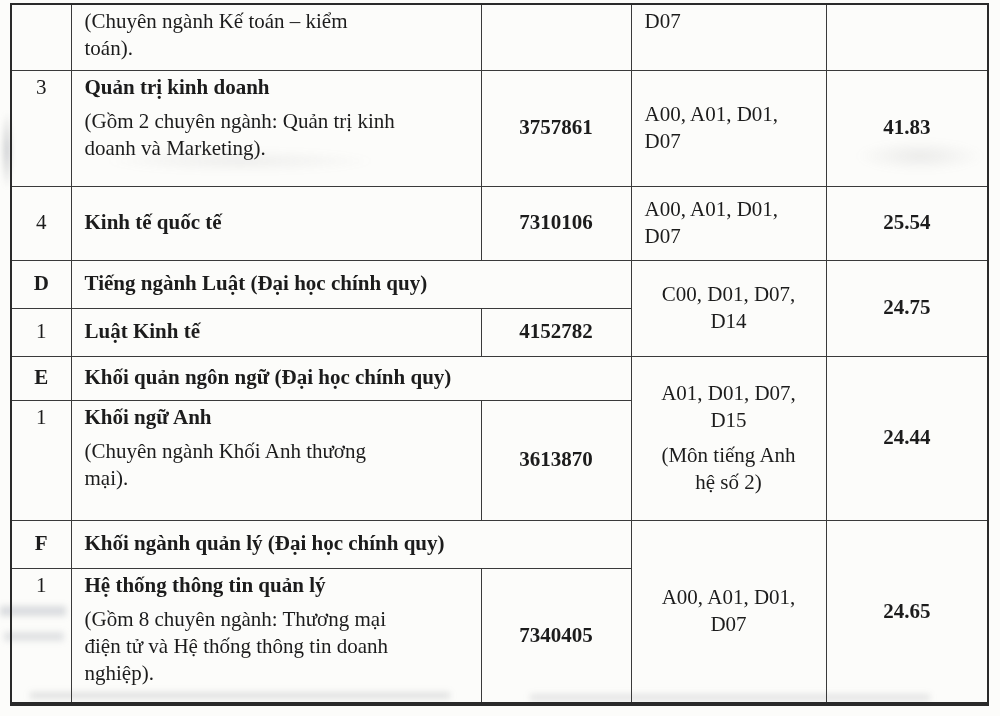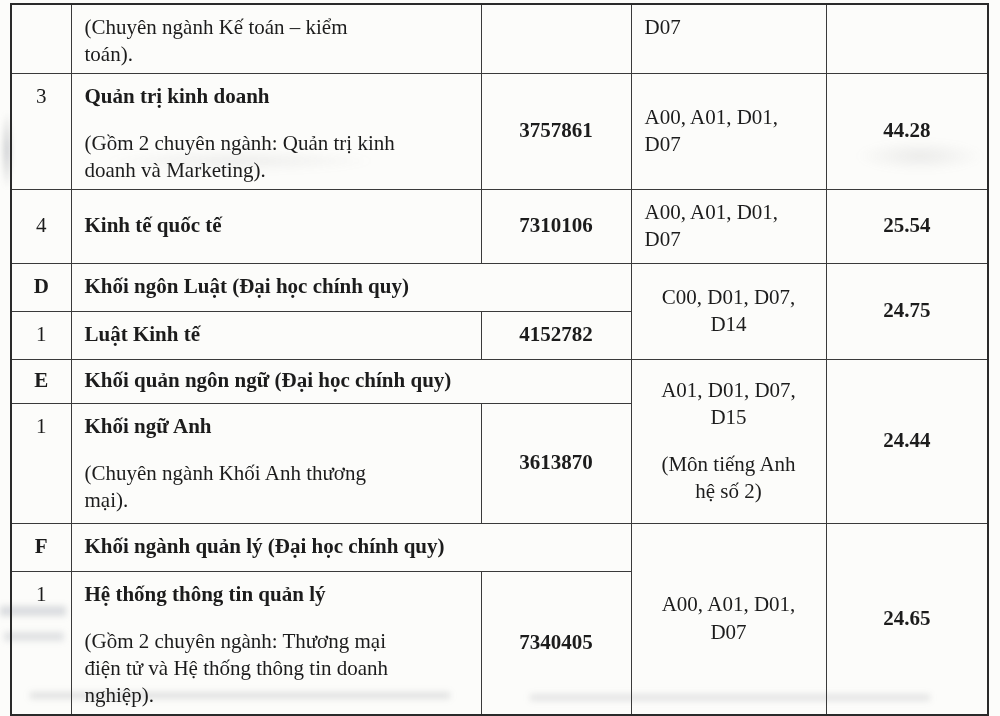--- a/index.html
+++ b/index.html
@@ -21,31 +21,31 @@
     border-collapse:collapse;table-layout:fixed;
     border:2px solid var(--border-strong);
     border-bottom-width:4px;
     width:977px;
   }
   td{
     border:1px solid var(--border);
     padding:4px 8px;
     overflow:hidden;
   }
-  td.va-top{vertical-align:top;padding-top:9px;}
+  td.va-top{vertical-align:top;padding-top:3px;}
   td.va-middle{vertical-align:middle;}
   td.al-left{text-align:left;padding-left:13px;}
   td.al-center{text-align:center;}
   .cell-line{
     white-space:pre-line;
     font-size:21px;
     line-height:1.3;
   }
   .cell-line.bold{font-weight:700;}
-  .cell-line + .cell-line{margin-top:20px;}
+  .cell-line + .cell-line{margin-top:7px;}
   
   .smudge{position:absolute;pointer-events:none;}
   .smudge-1{
     left:0;top:110px;width:14px;height:80px;
     background:radial-gradient(ellipse at center,rgba(110,115,125,.30),transparent 70%);
     filter:blur(2px);
   }
   .smudge-2{
     left:0;top:598px;width:72px;height:64px;
     background:
@@ -111,21 +111,21 @@
 doanh và Marketing).</div>
         </td>
         <td class="al-center va-middle" data-name="code-cell">
           <div class="cell-line bold" data-name="cell-text">3757861</div>
         </td>
         <td class="al-left va-middle" data-name="combinations-cell">
           <div class="cell-line" data-name="cell-text">A00, A01, D01,
 D07</div>
         </td>
         <td class="al-center va-middle" data-name="score-cell">
-          <div class="cell-line bold" data-name="cell-text">44.28</div>
+          <div class="cell-line bold" data-name="cell-text">41.83</div>
         </td>
       </tr>
       <tr data-name="table-row" style="height: 74px;">
         <td class="al-center va-middle" data-name="stt-cell">
           <div class="cell-line" data-name="cell-text">4</div>
         </td>
         <td class="al-left va-middle" data-name="major-cell">
           <div class="cell-line bold" data-name="cell-text">Kinh tế quốc tế</div>
         </td>
         <td class="al-center va-middle" data-name="code-cell">
@@ -137,21 +137,21 @@
         </td>
         <td class="al-center va-middle" data-name="score-cell">
           <div class="cell-line bold" data-name="cell-text">25.54</div>
         </td>
       </tr>
       <tr data-name="table-row" style="height: 48px;">
         <td class="al-center va-middle" data-name="stt-cell">
           <div class="cell-line bold" data-name="cell-text">D</div>
         </td>
         <td colspan="2" class="al-left va-middle" data-name="section-header-cell">
-          <div class="cell-line bold" data-name="cell-text">Khối ngôn Luật (Đại học chính quy)</div>
+          <div class="cell-line bold" data-name="cell-text">Tiếng ngành Luật (Đại học chính quy)</div>
         </td>
         <td rowspan="2" class="al-center va-middle" data-name="combinations-cell">
           <div class="cell-line" data-name="cell-text">C00, D01, D07,
 D14</div>
         </td>
         <td rowspan="2" class="al-center va-middle" data-name="score-cell">
           <div class="cell-line bold" data-name="cell-text">24.75</div>
         </td>
       </tr>
       <tr data-name="table-row" style="height: 48px;">
@@ -209,21 +209,21 @@
         <td rowspan="2" class="al-center va-middle" data-name="score-cell">
           <div class="cell-line bold" data-name="cell-text">24.65</div>
         </td>
       </tr>
       <tr data-name="table-row" style="height: 136px;">
         <td class="al-center va-top" data-name="stt-cell">
           <div class="cell-line" data-name="cell-text">1</div>
         </td>
         <td class="al-left va-top" data-name="major-cell">
           <div class="cell-line bold" data-name="cell-text">Hệ thống thông tin quản lý</div>
-          <div class="cell-line" data-name="cell-text">(Gồm 2 chuyên ngành: Thương mại
+          <div class="cell-line" data-name="cell-text">(Gồm 8 chuyên ngành: Thương mại
 điện tử và Hệ thống thông tin doanh
 nghiệp).</div>
         </td>
         <td class="al-center va-middle" data-name="code-cell">
           <div class="cell-line bold" data-name="cell-text">7340405</div>
         </td>
       </tr>
     </tbody>
 </table>
 

